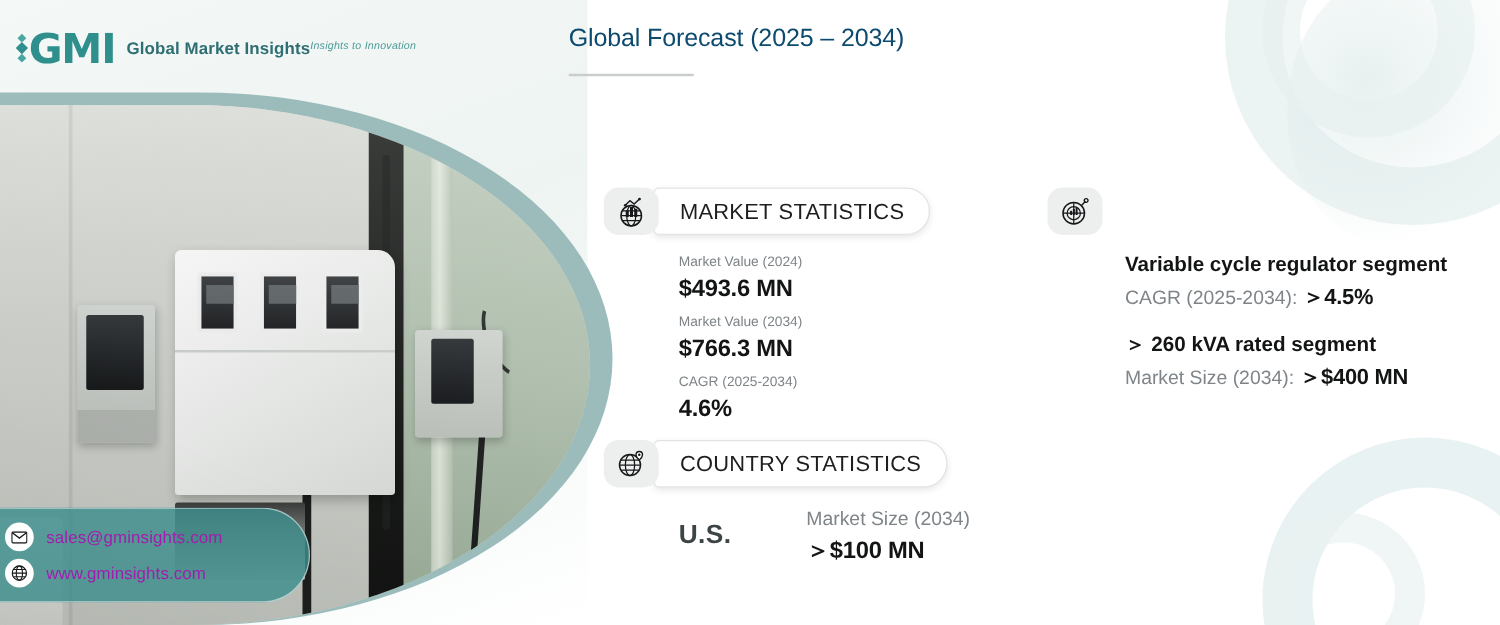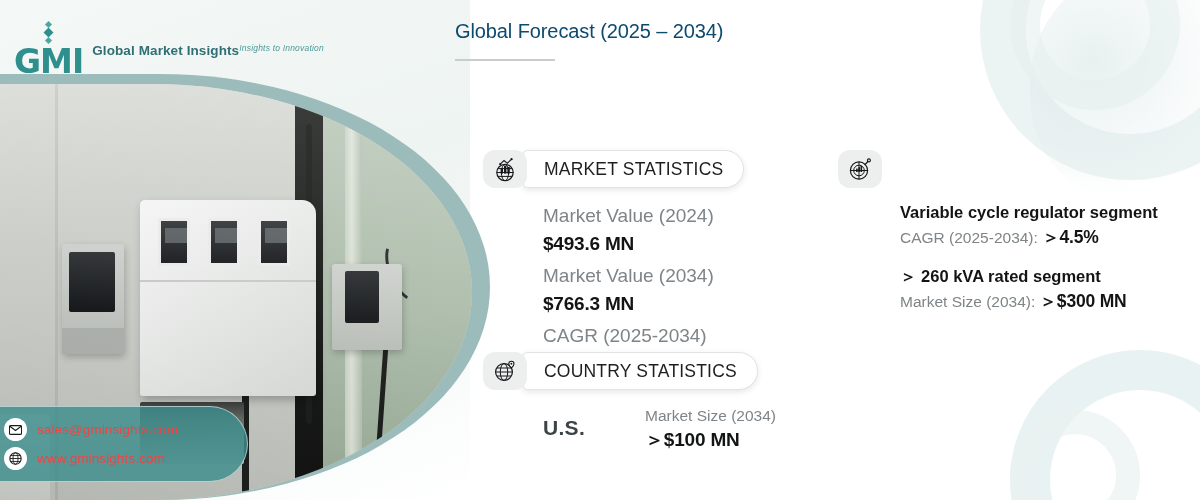--- a/index.html
+++ b/index.html
@@ -167,25 +167,25 @@
     border-radius: 0 44px 44px 0;
     border: 1px solid rgba(255,255,255,.55);
     border-left: none;
   }
   .contact-row { display: flex; align-items: center; gap: 10px; }
   .contact-ic {
     width: 23px; height: 23px; border-radius: 50%; background: #ffffff;
     display: flex; align-items: center; justify-content: center; flex: 0 0 auto;
   }
   .contact-ic svg { display: block; }
-  .contact-text { color: #ef4444; font-size: 13.5px; letter-spacing: .1px; white-space: nowrap; }
+  .contact-text { color: #a21caf; font-size: 13.5px; letter-spacing: .1px; white-space: nowrap; }
 
   
   .logo { position: absolute; left: 14px; top: 22px; display: flex; align-items: center; gap: 9px; }
-  .logo-mark { display: flex; align-items: center; gap: 2px; flex-direction: column; }
+  .logo-mark { display: flex; align-items: center; gap: 2px; }
   .logo-diamonds { display: flex; flex-direction: column; gap: 2px; }
   .dia { width: 7px; height: 7px; background: #2f8f8d; transform: rotate(45deg); }
   .dia.sm { width: 5px; height: 5px; margin-left: 1px; background: #48a7a2; }
   .gmi-text {
     font-family: "DejaVu Sans", sans-serif; font-weight: bold; font-size: 33px;
     color: #2f8f8d; letter-spacing: -1px; line-height: 1;
   }
   .logo-right { display: flex; }
   .logo-title { font-size: 13.5px; font-weight: bold; color: #2f6f74; letter-spacing: .1px; }
   .logo-rule { height: 1px; background: #9cc3c4; margin: 2px 0 1px; }
@@ -212,21 +212,21 @@
     margin-left: -4px; height: 38px; display: flex; align-items: center;
     padding: 0 20px 0 20px; background: #ffffff;
     border: 1px solid #e2e4e3; border-radius: 4px 19px 19px 4px;
     box-shadow: 0 2px 6px rgba(0,0,0,.10);
     font-size: 17.5px; color: #1d1f1e; letter-spacing: .2px; white-space: nowrap;
   }
   .sec-body { margin-top: 14px; }
 
   .m-stats { left: 483px; top: 150px; }
   .m-stats .sec-body { padding-left: 60px; }
-  .stat-label { font-size: 19px; color: #7e8488; line-height: 1.5; }
+  .stat-label { font-size: 11px; color: #7e8488; line-height: 1.5; }
   .stat-value { font-size: 19px; font-weight: bold; color: #131514; line-height: 1.35; margin-bottom: 6px; letter-spacing: -.2px; }
 
   .s-stats { left: 838px; top: 150px; width: 350px; }
   .s-stats .sec-body { padding-left: 62px; }
   .seg-name { font-size: 16.5px; font-weight: bold; color: #131514; line-height: 1.32; }
   .seg-line { font-size: 15.5px; color: #7e8488; line-height: 1.5; }
   .seg-line b { color: #131514; font-size: 17.5px; letter-spacing: -.2px; }
   .seg-gap { height: 16px; }
 
   .c-stats { left: 483px; top: 352px; }
@@ -372,21 +372,21 @@
       </div>
     </div>
     <div class="sec-body">
       <div class="seg-name">Variable cycle regulator segment</div>
       <div class="seg-line">
         <span>CAGR (2025-2034): </span><b>＞4.5%</b>
       </div>
       <div class="seg-gap"></div>
       <div class="seg-name">＞ 260 kVA rated segment</div>
       <div class="seg-line">
-        <span>Market Size (2034): </span><b>＞$300 MN</b>
+        <span>Market Size (2034): </span><b>＞$400 MN</b>
       </div>
     </div>
   </div>
 
   <div class="sec c-stats">
     <div class="sec-head">
       <div class="sec-icon">
         <svg width="26" height="26" viewBox="0 0 26 26">
           <circle cx="12" cy="14" r="8.4" fill="none" stroke="#16181a" stroke-width="1.2"></circle>
           <ellipse cx="12" cy="14" rx="3.7" ry="8.4" fill="none" stroke="#16181a" stroke-width="1"></ellipse>

